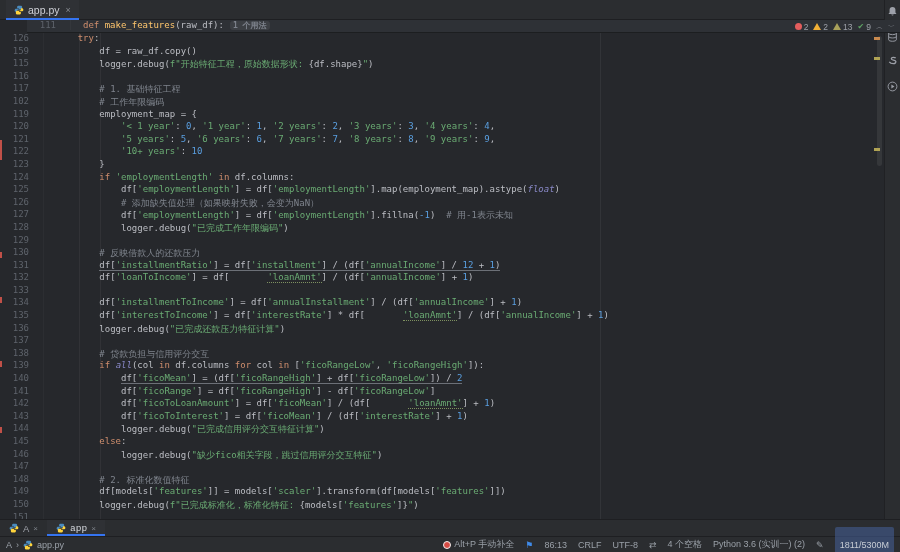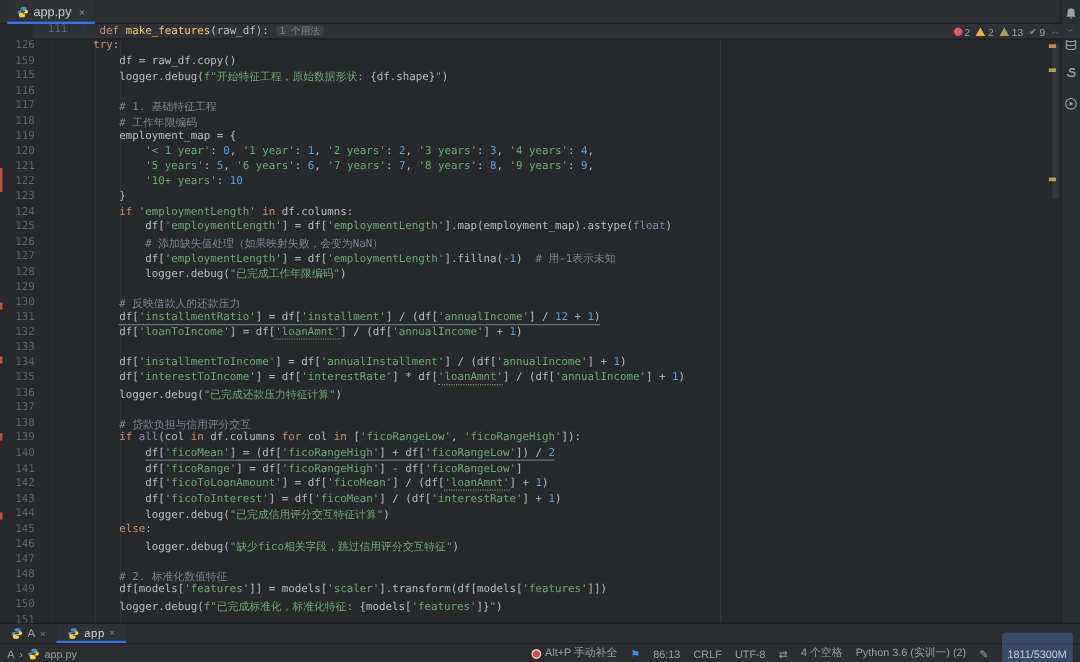--- a/index.html
+++ b/index.html
@@ -59,23 +59,23 @@
        border-right:1px solid rgba(255,255,255,0.03);}
   .codetext{padding-left:12px;}
   .ind{color:transparent;}
   .lc.ul{border-bottom:1px solid rgba(195,200,210,0.45);}
   .tok-k{color:#cf8e6d;}
   .tok-s{color:#6aab73;}
   .tok-n{color:#5a9fe0;}
   .tok-c{color:#7f848d;text-align:right;}
   .tok-d{color:#bcbec4;}
   .tok-f{color:#ffc66d;}
-  .tok-b{color:#8888c6;}
-  .tok-t{border-bottom:1px dotted #7e9160;}
-  .tok-h{color:#7d828c;background:rgba(255,255,255,0.07);border-radius:3px;padding:0 3px;margin-left:6px;font-size:8px;}
+  .tok-b{color:#8888c6;font-style:italic;}
+  .tok-t{border-bottom:1px dotted #7e9160;margin-left:38px;}
+  .tok-h{color:#7d828c;background:rgba(255,255,255,0.07);border-radius:3px;padding:0 3px;margin-left:6px;font-size:8px;font-weight:bold;}
   .lmark{position:absolute;left:0;width:2px;background:#c05048;}
   .smark{position:absolute;left:874px;width:6px;height:3px;}
   .vthumb{position:absolute;left:877px;top:3px;width:5px;height:130px;background:rgba(255,255,255,0.07);border-radius:3px;}
   
   .splitbar{
     position:absolute;left:0;top:519px;width:900px;height:17px;
     background:#2b2d30;border-top:1px solid #1e1f22;box-sizing:border-box;
     display:flex;align-items:stretch;
   }
   .btab{
@@ -163,21 +163,21 @@
 <div class="codearea">
   <div class="guide" style="left:79px"></div>
   <div class="guide" style="left:100px"></div>
   <div class="guide" style="left:600px;background:rgba(255,255,255,0.06)"></div>
   <div id="code-lines">
       <div class="row"><span class="gut">126</span><span class="codetext"><span class="ind">    </span><span class="lc"><span class="tok-k">try</span><span class="tok-d">:</span></span></span></div>
       <div class="row"><span class="gut">159</span><span class="codetext"><span class="ind">        </span><span class="lc"><span class="tok-d">df = raw_df.copy()</span></span></span></div>
       <div class="row"><span class="gut">115</span><span class="codetext"><span class="ind">        </span><span class="lc"><span class="tok-d">logger.debug(</span><span class="tok-s">f"开始特征工程，原始数据形状: </span><span class="tok-d">{df.shape}</span><span class="tok-s">"</span><span class="tok-d">)</span></span></span></div>
       <div class="row"><span class="gut">116</span><span class="codetext"><span class="ind"></span><span class="lc"></span></span></div>
       <div class="row"><span class="gut">117</span><span class="codetext"><span class="ind">        </span><span class="lc"><span class="tok-c"># 1. 基础特征工程</span></span></span></div>
-      <div class="row"><span class="gut">118</span><span class="codetext"><span class="ind">        </span><span class="lc"><span class="tok-c"># 工作年限编码</span></span></span></div>
+      <div class="row"><span class="gut">102</span><span class="codetext"><span class="ind">        </span><span class="lc"><span class="tok-c"># 工作年限编码</span></span></span></div>
       <div class="row"><span class="gut">119</span><span class="codetext"><span class="ind">        </span><span class="lc"><span class="tok-d">employment_map = {</span></span></span></div>
       <div class="row"><span class="gut">120</span><span class="codetext"><span class="ind">            </span><span class="lc"><span class="tok-s">'&lt; 1 year'</span><span class="tok-d">: </span><span class="tok-n">0</span><span class="tok-d">, </span><span class="tok-s">'1 year'</span><span class="tok-d">: </span><span class="tok-n">1</span><span class="tok-d">, </span><span class="tok-s">'2 years'</span><span class="tok-d">: </span><span class="tok-n">2</span><span class="tok-d">, </span><span class="tok-s">'3 years'</span><span class="tok-d">: </span><span class="tok-n">3</span><span class="tok-d">, </span><span class="tok-s">'4 years'</span><span class="tok-d">: </span><span class="tok-n">4</span><span class="tok-d">,</span></span></span></div>
       <div class="row"><span class="gut">121</span><span class="codetext"><span class="ind">            </span><span class="lc"><span class="tok-s">'5 years'</span><span class="tok-d">: </span><span class="tok-n">5</span><span class="tok-d">, </span><span class="tok-s">'6 years'</span><span class="tok-d">: </span><span class="tok-n">6</span><span class="tok-d">, </span><span class="tok-s">'7 years'</span><span class="tok-d">: </span><span class="tok-n">7</span><span class="tok-d">, </span><span class="tok-s">'8 years'</span><span class="tok-d">: </span><span class="tok-n">8</span><span class="tok-d">, </span><span class="tok-s">'9 years'</span><span class="tok-d">: </span><span class="tok-n">9</span><span class="tok-d">,</span></span></span></div>
       <div class="row"><span class="gut">122</span><span class="codetext"><span class="ind">            </span><span class="lc"><span class="tok-s">'10+ years'</span><span class="tok-d">: </span><span class="tok-n">10</span></span></span></div>
       <div class="row"><span class="gut">123</span><span class="codetext"><span class="ind">        </span><span class="lc"><span class="tok-d">}</span></span></span></div>
       <div class="row"><span class="gut">124</span><span class="codetext"><span class="ind">        </span><span class="lc"><span class="tok-k">if </span><span class="tok-s">'employmentLength'</span><span class="tok-k"> in</span><span class="tok-d"> df.columns:</span></span></span></div>
       <div class="row"><span class="gut">125</span><span class="codetext"><span class="ind">            </span><span class="lc"><span class="tok-d">df[</span><span class="tok-s">'employmentLength'</span><span class="tok-d">] = df[</span><span class="tok-s">'employmentLength'</span><span class="tok-d">].map(employment_map).astype(</span><span class="tok-b">float</span><span class="tok-d">)</span></span></span></div>
       <div class="row"><span class="gut">126</span><span class="codetext"><span class="ind">            </span><span class="lc"><span class="tok-c"># 添加缺失值处理（如果映射失败，会变为NaN）</span></span></span></div>
       <div class="row"><span class="gut">127</span><span class="codetext"><span class="ind">            </span><span class="lc"><span class="tok-d">df[</span><span class="tok-s">'employmentLength'</span><span class="tok-d">] = df[</span><span class="tok-s">'employmentLength'</span><span class="tok-d">].fillna(</span><span class="tok-n">-1</span><span class="tok-d">)  </span><span class="tok-c"># 用-1表示未知</span></span></span></div>
       <div class="row"><span class="gut">128</span><span class="codetext"><span class="ind">            </span><span class="lc"><span class="tok-d">logger.debug(</span><span class="tok-s">"已完成工作年限编码"</span><span class="tok-d">)</span></span></span></div>

